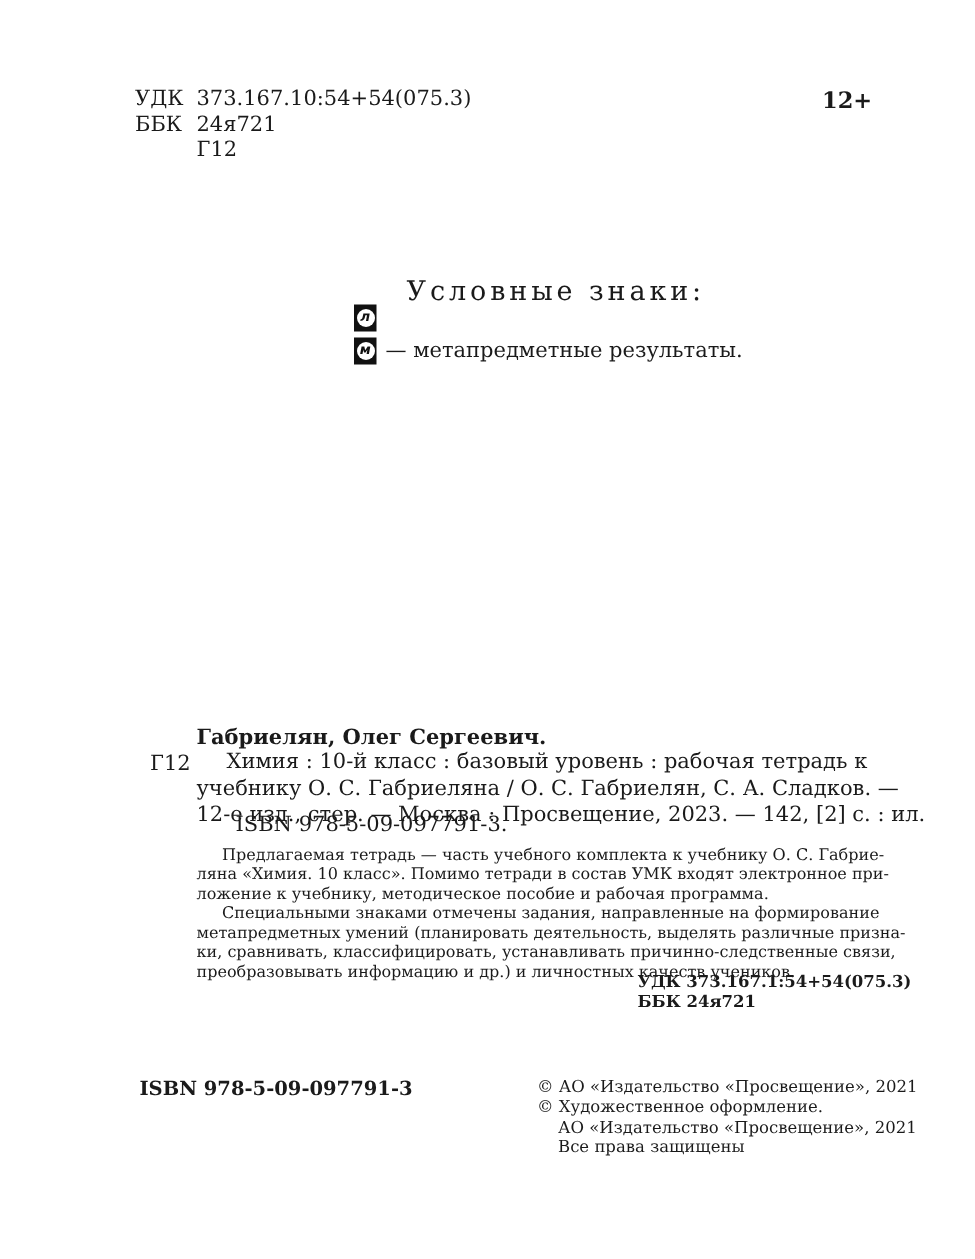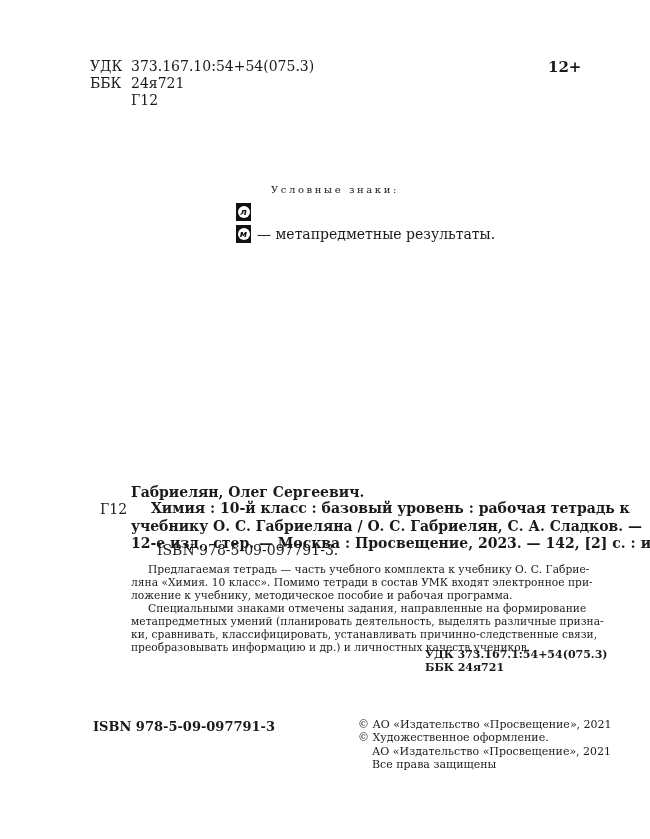--- a/index.html
+++ b/index.html
@@ -2,31 +2,31 @@
 <html><head>
 <meta charset="utf-8">
 <style>
   html, body { margin: 0; padding: 0; background: #ffffff; }
   body { width: 650px; height: 839px; position: relative; overflow: hidden;
          font-family: "DejaVu Serif", "Liberation Serif", serif; color: #1a1a1a; }
   .abs { position: absolute; white-space: nowrap; }
   .hdr { font-size: 14px; line-height: 17px; }
   .hdr .lbl { display: inline-block; width: 41px; }
   .age { font-size: 15px; font-weight: bold; }
-  .legend-title { font-size: 10px; letter-spacing: 2.6px; }
+  .legend-title { font-size: 18px; letter-spacing: 2.6px; }
   .legend-row { font-size: 14px; display: flex; align-items: center; }
   .badge { width: 15px; height: 18px; background: #111; display: inline-flex;
            align-items: center; justify-content: center; margin-right: 6px; }
   .badge span { width: 12px; height: 12px; border-radius: 50%; background: #fff;
                 color: #111; font-size: 9px; font-style: italic; font-weight: bold;
                 display: flex; align-items: center; justify-content: center;
                 font-family: "DejaVu Sans", sans-serif; line-height: 1; }
   .author { font-size: 14px; font-weight: bold; }
   .bib { font-size: 14px; line-height: 17.5px; }
-  .bib-line { display: block; text-align: justify; text-align-last: justify; width: 429px; font-weight: bold; }
+  .bib-line { display: block; text-align: justify; text-align-last: justify; width: 429px; }
   .code { font-size: 14px; }
   .isbn-bib { font-size: 14px; }
   .annot { font-size: 10.7px; line-height: 13px; }
   .annot .ln { display: block; width: 432px; text-align: justify; text-align-last: justify; }
   .annot .ln.last { text-align-last: left; }
   .annot .ln.indent { text-indent: 17px; }
   .codes-small { font-size: 11px; font-weight: bold; line-height: 13px; }
   .isbn-foot { font-size: 13px; font-weight: bold; }
   .copy { font-size: 11px; line-height: 13.3px; }
   .copy .ind { padding-left: 14px; }

